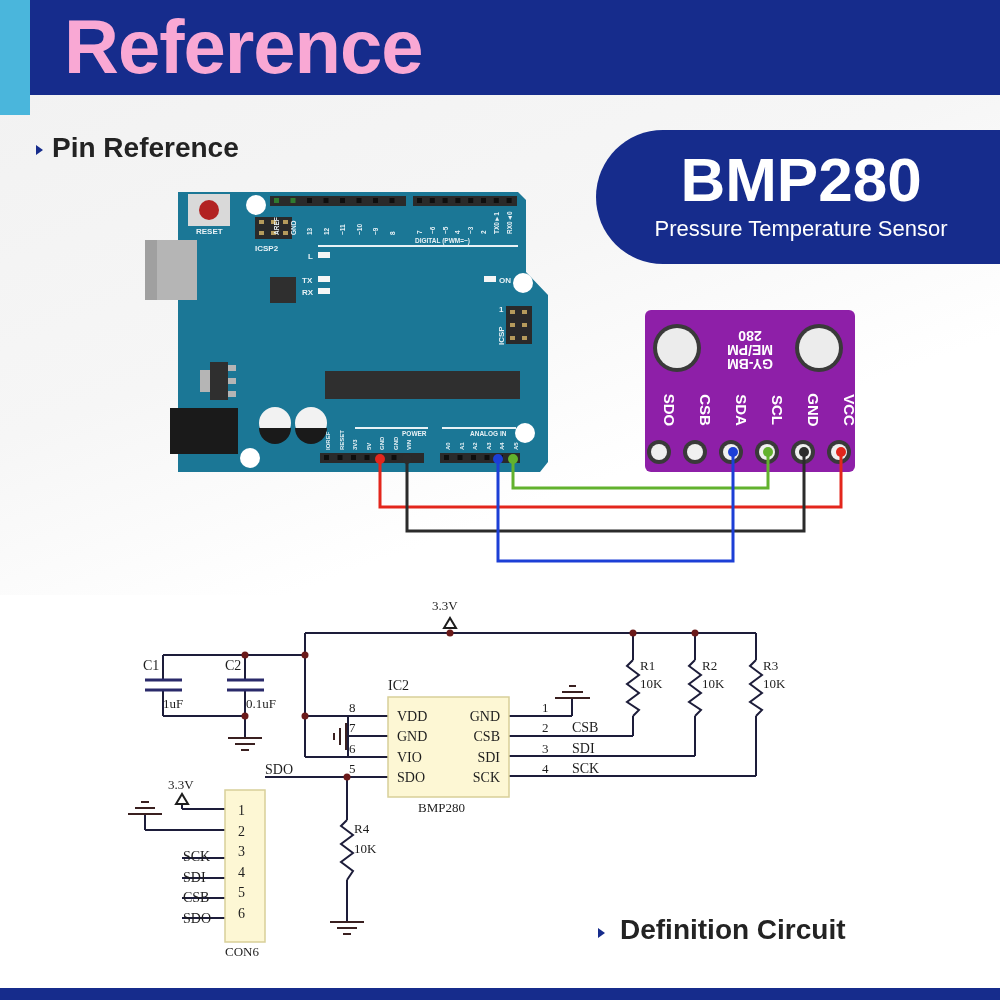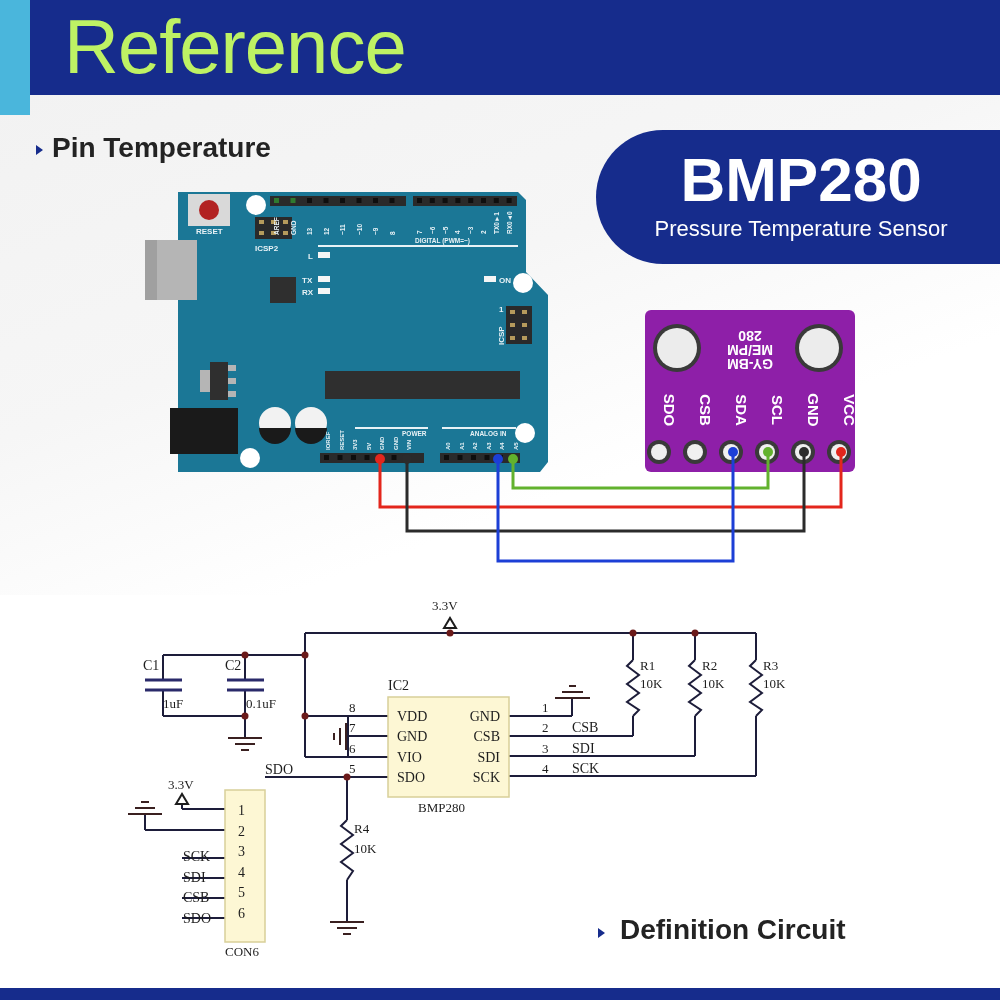--- a/index.html
+++ b/index.html
@@ -1,40 +1,40 @@
 <!DOCTYPE html>
 <html><head>
 <meta charset="utf-8">
 <style>
   html, body { margin:0; padding:0; }
   body { width:1000px; height:1000px; position:relative; overflow:hidden; background:#ffffff; font-family:"Liberation Sans", sans-serif; }
   .bg-grad { position:absolute; left:0; top:95px; width:1000px; height:500px; background:linear-gradient(160deg,#f2f2f2 0%,#f6f6f6 40%,#ffffff 70%); }
   .accent { position:absolute; left:0; top:0; width:30px; height:115px; background:#4ab6dc; }
   .header { position:absolute; left:30px; top:0; width:970px; height:95px; background:#162c8c; }
-  .header-title { position:absolute; left:34px; top:2px; font-size:76px; font-weight:normal; color:#bef264; letter-spacing:-1px; line-height:90px; }
+  .header-title { position:absolute; left:34px; top:2px; font-size:76px; font-weight:bold; color:#f9a8d4; letter-spacing:-1px; line-height:90px; }
   .section-title { position:absolute; font-size:28px; font-weight:bold; color:#232323; }
   .bullet { position:absolute; width:0; height:0; border-top:5px solid transparent; border-bottom:5px solid transparent; border-left:7px solid #162c8c; }
   .badge { position:absolute; left:596px; top:130px; width:420px; height:134px; background:#162c8c; border-radius:67px 0 0 67px; }
   .badge-title { position:absolute; left:0; width:410px; top:10px; text-align:center; font-size:62px; font-weight:bold; color:#fff; line-height:80px; }
   .badge-sub { position:absolute; left:0; width:410px; top:86px; text-align:center; font-size:22px; color:#fff; }
   .footer-bar { position:absolute; left:0; top:988px; width:1000px; height:12px; background:#162c8c; }
   svg text { font-family:"Liberation Sans", sans-serif; }
   .schem text { font-family:"Liberation Serif", serif; fill:#1d1d1d; }
 </style>
 </head>
 <body>
 
 <div class="bg-grad"></div>
 <div class="accent"></div>
 <div class="header">
   <div class="header-title">Reference</div>
 </div>
 
 <div class="bullet" style="left:36px;top:145px;"></div>
-<div class="section-title" style="left:52px;top:132px;">Pin Temperature</div>
+<div class="section-title" style="left:52px;top:132px;">Pin Reference</div>
 
 <div class="badge">
   <div class="badge-title">BMP280</div>
   <div class="badge-sub">Pressure Temperature Sensor</div>
 </div>
 
 <svg width="1000" height="600" style="position:absolute;left:0;top:0;">
 
   <g>
     <path d="M178,192 L518,192 L526,200 L526,272 L548,295 L548,462 L540,472 L178,472 Z" fill="#1b7796"></path>

